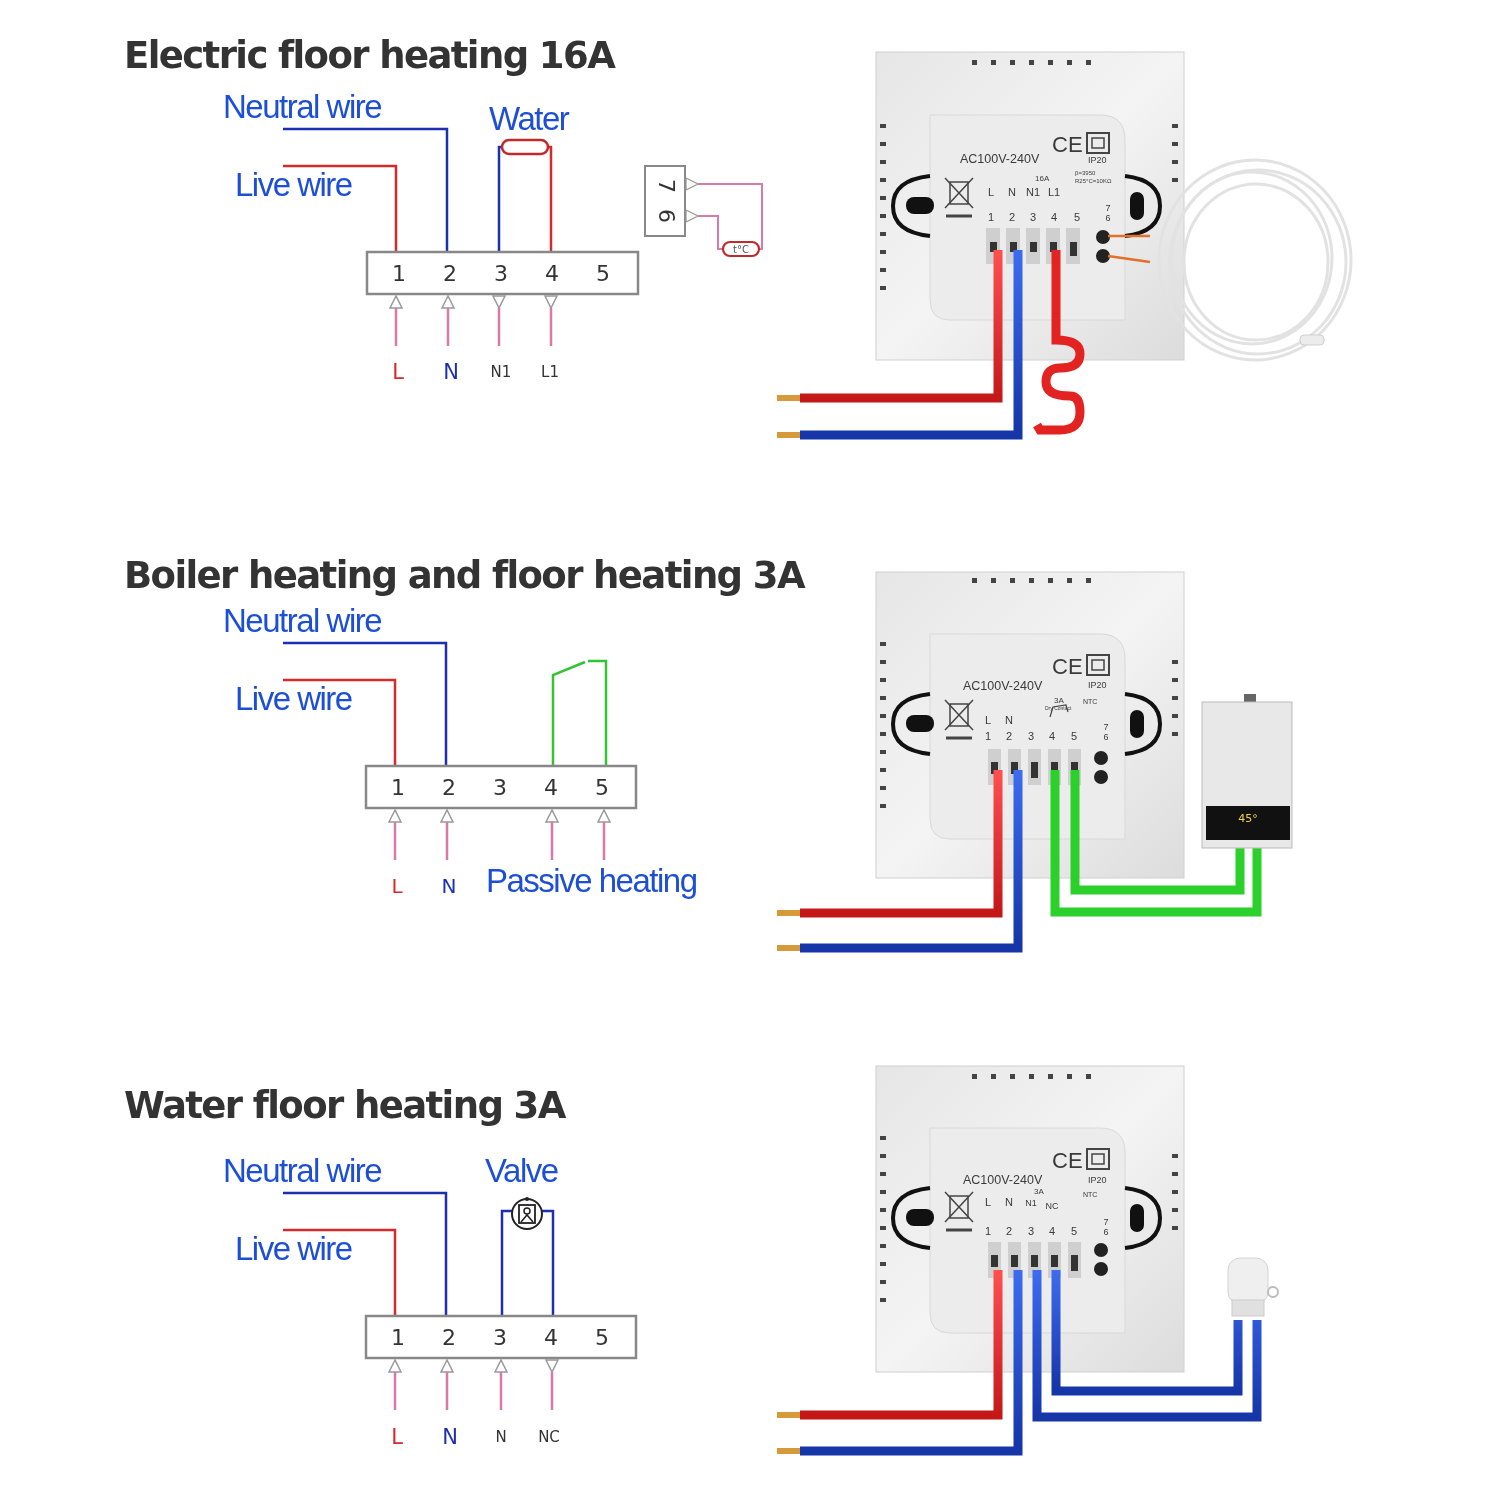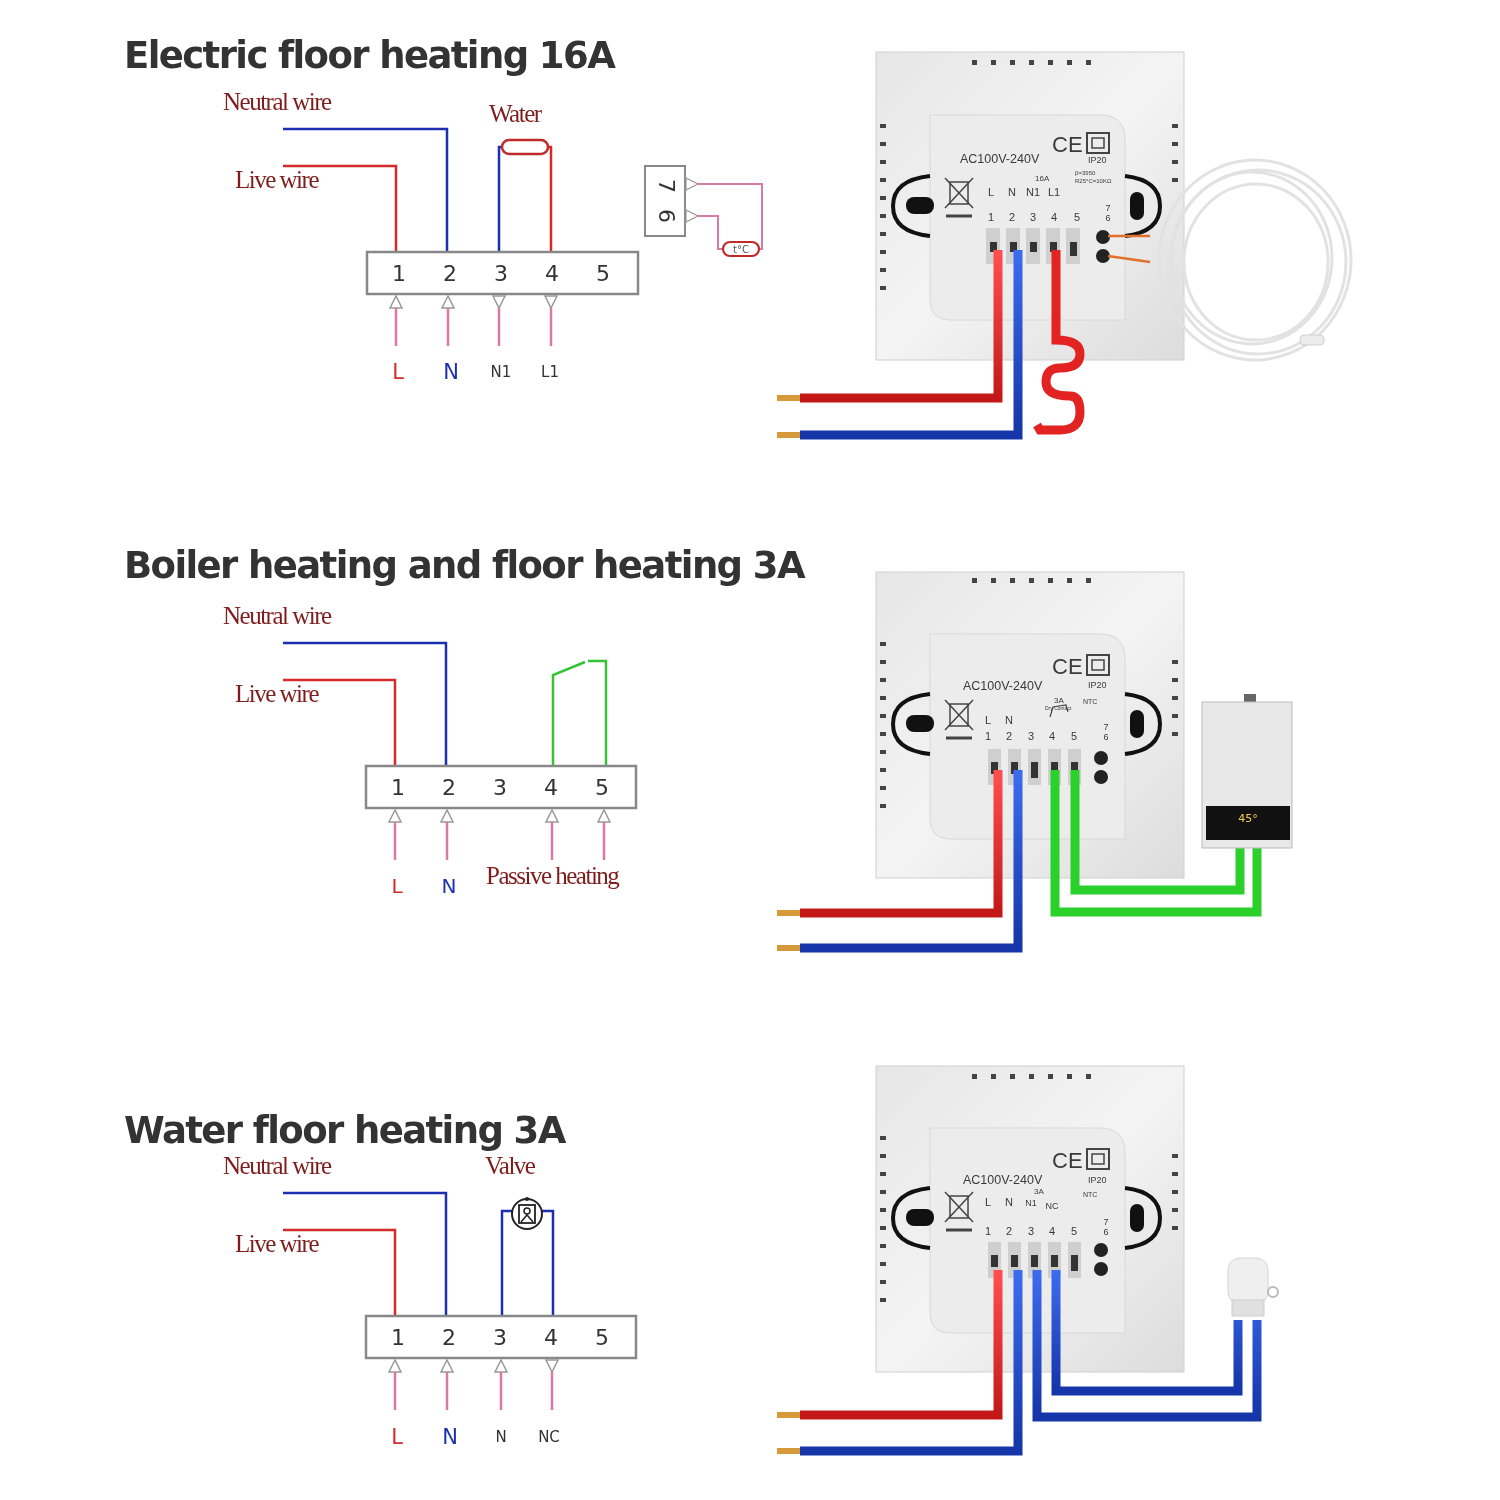--- a/index.html
+++ b/index.html
@@ -1,19 +1,19 @@
 <!DOCTYPE html>
 <html><head>
 <meta charset="utf-8">
 <style>
   html, body { margin:0; padding:0; background:#ffffff; }
   body { width:1500px; height:1500px; position:relative; overflow:hidden; font-family:"DejaVu Sans", sans-serif; }
   .section { position:absolute; left:0; width:1500px; height:500px; }
   .title { position:absolute; left:124px; font-family:"DejaVu Sans", sans-serif; font-weight:bold; font-size:37px; color:#333333; letter-spacing:-1.6px; white-space:nowrap; }
-  .lbl { position:absolute; font-family:Liberation Serif, serif; font-size:25px; color:#7f1d1d; letter-spacing:-1.5px; white-space:nowrap; }
+  .lbl { position:absolute; font-family:Liberation Sans, sans-serif; font-size:33px; color:#1d4ed8; letter-spacing:-1.5px; white-space:nowrap; }
   svg { position:absolute; left:0; top:0; overflow:visible; }
   .tnum { font-family:"DejaVu Sans", sans-serif; font-size:22px; fill:#333333; text-anchor:middle; }
   .sig { font-family:"DejaVu Sans", sans-serif; text-anchor:middle; }
   .dev-text { font-family:"Liberation Sans", sans-serif; fill:#3a3a3a; }
 </style>
 </head>
 <body>
 
 <div class="section" style="top:0;">
   <div class="title" style="top:34px;">Electric floor heating 16A</div>
@@ -170,21 +170,21 @@
       <ellipse cx="1255" cy="260" rx="96" ry="100"></ellipse>
         <ellipse cx="1258" cy="262" rx="88" ry="92"></ellipse>
         <ellipse cx="1252" cy="258" rx="80" ry="86"></ellipse>
         <ellipse cx="1256" cy="262" rx="72" ry="78"></ellipse>
       <rect x="1300" y="335" width="24" height="10" rx="4" fill="#ececec" stroke="#cfcfcf" stroke-width="1"></rect>
     </g>
   </svg>
 </div>
 
 <div class="section" style="top:514px;">
-  <div class="title" style="top:30px;text-align:center;">Boiler heating and floor heating 3A</div>
+  <div class="title" style="top:40px;text-align:center;">Boiler heating and floor heating 3A</div>
   <div class="lbl" style="left:223px;top:88px;">Neutral wire</div>
   <div class="lbl" style="left:235px;top:166px;">Live wire</div>
   <div class="lbl" style="left:486px;top:348px;">Passive heating</div>
 
   <svg width="1500" height="500">
     <polyline points="283,129 446,129 446,252" fill="none" stroke="#1c2fb0" stroke-width="2.5"></polyline>
     <polyline points="283,166 395,166 395,252" fill="none" stroke="#d42a2a" stroke-width="2.5"></polyline>
     <polyline points="553,252 553,161 585,148" fill="none" stroke="#33c433" stroke-width="2.5"></polyline>
     <polyline points="588,147 606,147 606,252" fill="none" stroke="#33c433" stroke-width="2.5"></polyline>
     <rect x="366" y="252" width="270" height="42" fill="#fff" stroke="#888" stroke-width="2.5"></rect>
@@ -294,21 +294,21 @@
     <g>
       <rect x="1244" y="180" width="12" height="8" fill="#666"></rect>
       <rect x="1202" y="188" width="90" height="146" fill="#e8e8e8" stroke="#bbb"></rect>
       <rect x="1206" y="292" width="84" height="34" fill="#111"></rect>
       <text x="1248" y="308" font-size="11" text-anchor="middle" fill="#f3d24a" font-family="DejaVu Sans, sans-serif">45°</text>
     </g>
   </svg>
 </div>
 
 <div class="section" style="top:1000px;">
-  <div class="title" style="top:84px;margin-top:25px;">Water floor heating 3A</div>
+  <div class="title" style="top:84px;">Water floor heating 3A</div>
   <div class="lbl" style="left:223px;top:152px;">Neutral wire</div>
   <div class="lbl" style="left:235px;top:230px;">Live wire</div>
   <div class="lbl" style="left:485px;top:152px;">Valve</div>
 
   <svg width="1500" height="500">
     <polyline points="283,193 446,193 446,316" fill="none" stroke="#1c2fb0" stroke-width="2.5"></polyline>
     <polyline points="283,230 395,230 395,316" fill="none" stroke="#d42a2a" stroke-width="2.5"></polyline>
     <polyline points="502,316 502,211 512,211" fill="none" stroke="#1c2fb0" stroke-width="2.5"></polyline>
     <polyline points="542,211 553,211 553,316" fill="none" stroke="#1c2fb0" stroke-width="2.5"></polyline>
     <g>

